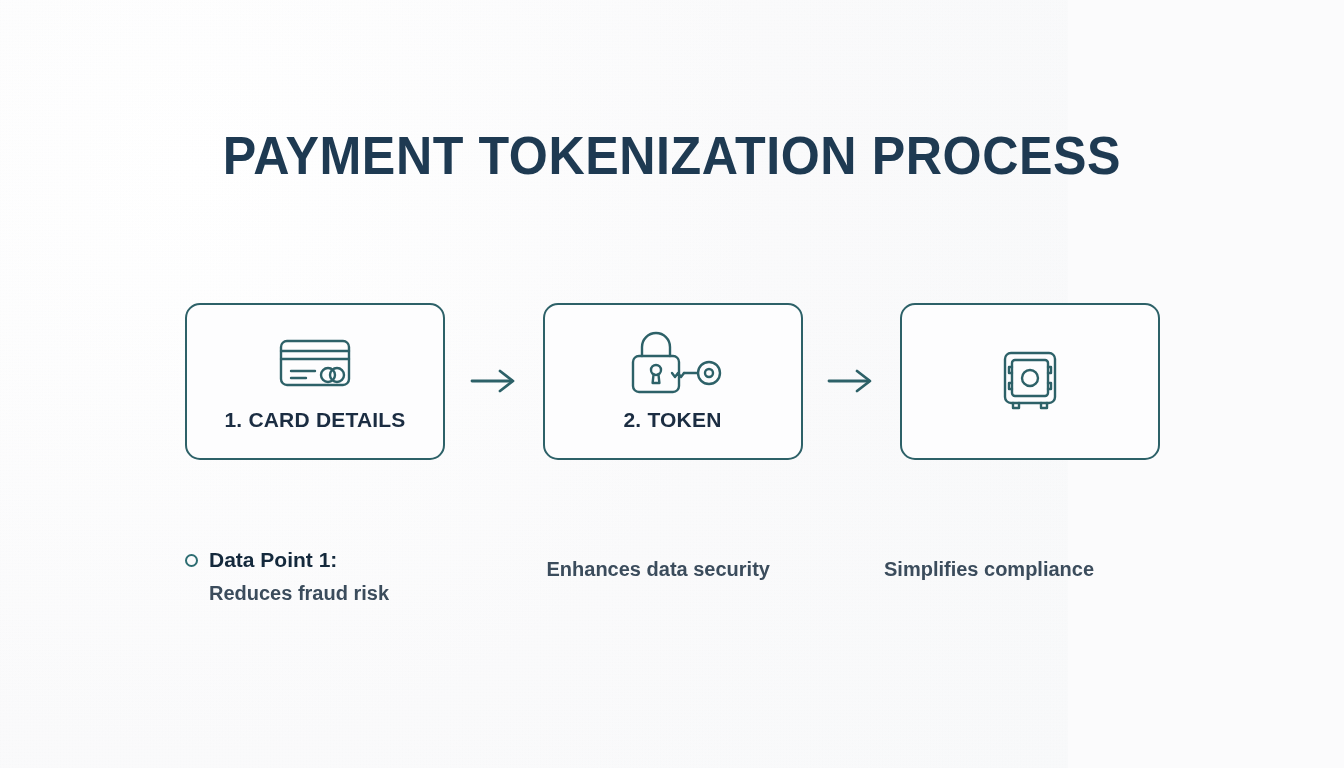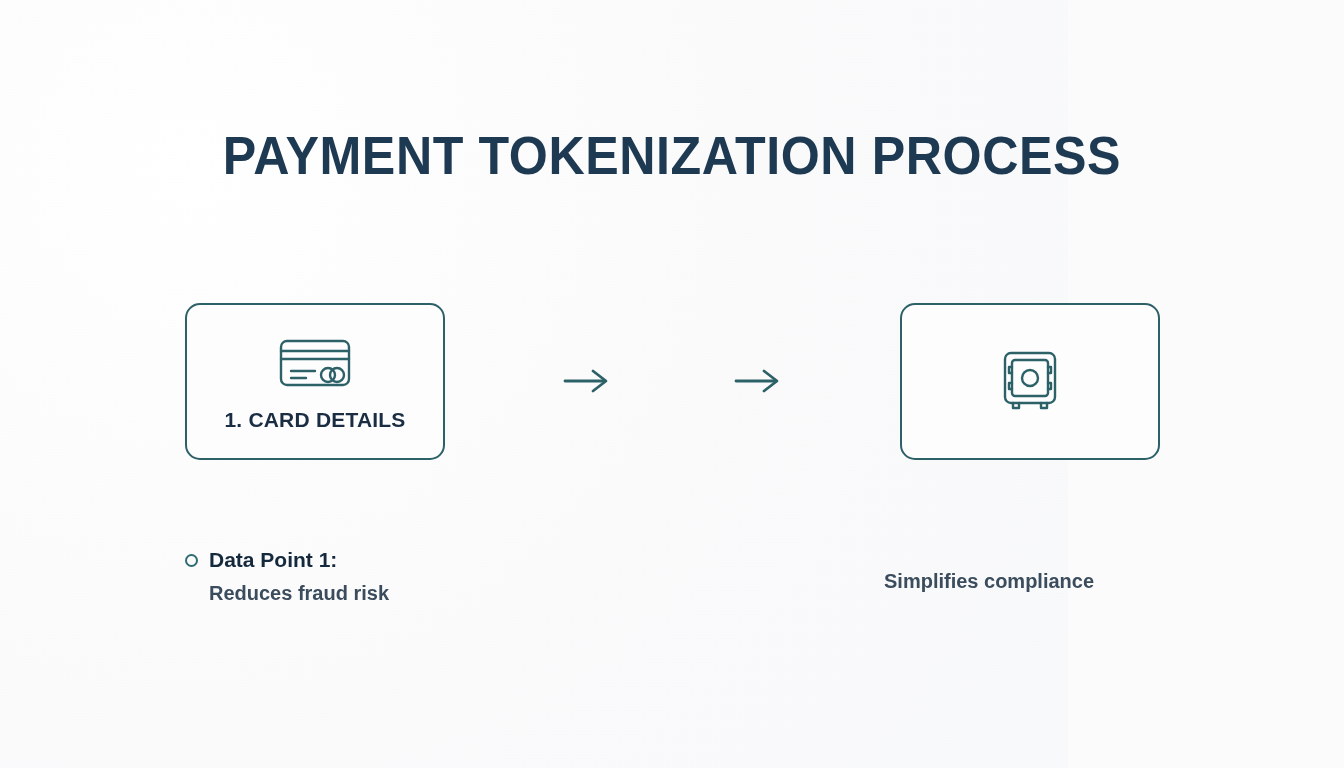--- a/index.html
+++ b/index.html
@@ -102,21 +102,20 @@
   }
 
   
   #points {
     position: absolute;
     left: 185px;
     top: 548px;
     width: 975px;
     display: flex;
     justify-content: space-between;
-    align-items: center;
   }
 
   .point {
     width: 300px;
     flex: 0 0 auto;
   }
 
   .point-head {
     display: flex;
     align-items: center;
@@ -174,20 +173,41 @@
       <div class="step-label">1. CARD DETAILS</div>
     </div>
 
     <div class="arrow">
       <svg width="48" height="26" viewBox="0 0 48 26" fill="none" stroke="#2d6168" stroke-width="2.8" stroke-linecap="round" stroke-linejoin="round">
         <line x1="2" y1="13" x2="42" y2="13"></line>
         <polyline points="30,3 43,13 30,23"></polyline>
       </svg>
     </div>
 
+    <div class="step-card">
+      <div class="step-icon">
+        <svg width="104" height="64" viewBox="0 0 104 64" fill="none" stroke="#2d6168" stroke-width="2.4" stroke-linecap="round" stroke-linejoin="round">
+
+          <path d="M21 25 V16 a14 14 0 0 1 28 0 V25"></path>
+
+          <rect x="12" y="25" width="46" height="36" rx="6"></rect>
+
+          <circle cx="35" cy="39" r="5"></circle>
+          <path d="M32.6 43 L31.6 52 H38.4 L37.4 43"></path>
+
+          <circle cx="88" cy="42" r="11"></circle>
+          <circle cx="88" cy="42" r="4"></circle>
+
+          <line x1="77" y1="42" x2="63" y2="42"></line>
+
+          <path d="M63 42 l-3 4 l-3 -4 l-3 4 l-3 -4"></path>
+        </svg>
+      </div>
+      <div class="step-label">2. TOKEN</div>
+    </div>
 
     <div class="arrow">
       <svg width="48" height="26" viewBox="0 0 48 26" fill="none" stroke="#2d6168" stroke-width="2.8" stroke-linecap="round" stroke-linejoin="round">
         <line x1="2" y1="13" x2="42" y2="13"></line>
         <polyline points="30,3 43,13 30,23"></polyline>
       </svg>
     </div>
 
     <div class="step-card">
       <div class="step-icon">
@@ -217,20 +237,21 @@
 
     <div class="point">
       <div class="point-head">
         <span class="bullet"></span>
         <span class="point-title">Data Point 1:</span>
       </div>
       <div class="point-desc">Reduces fraud risk</div>
     </div>
 
     <div class="point">
+      <div class="point-desc">Enhances data security</div>
     </div>
 
     <div class="point">
       <div class="point-desc">Simplifies compliance</div>
     </div>
 
   </div>
 
 </div>
 

